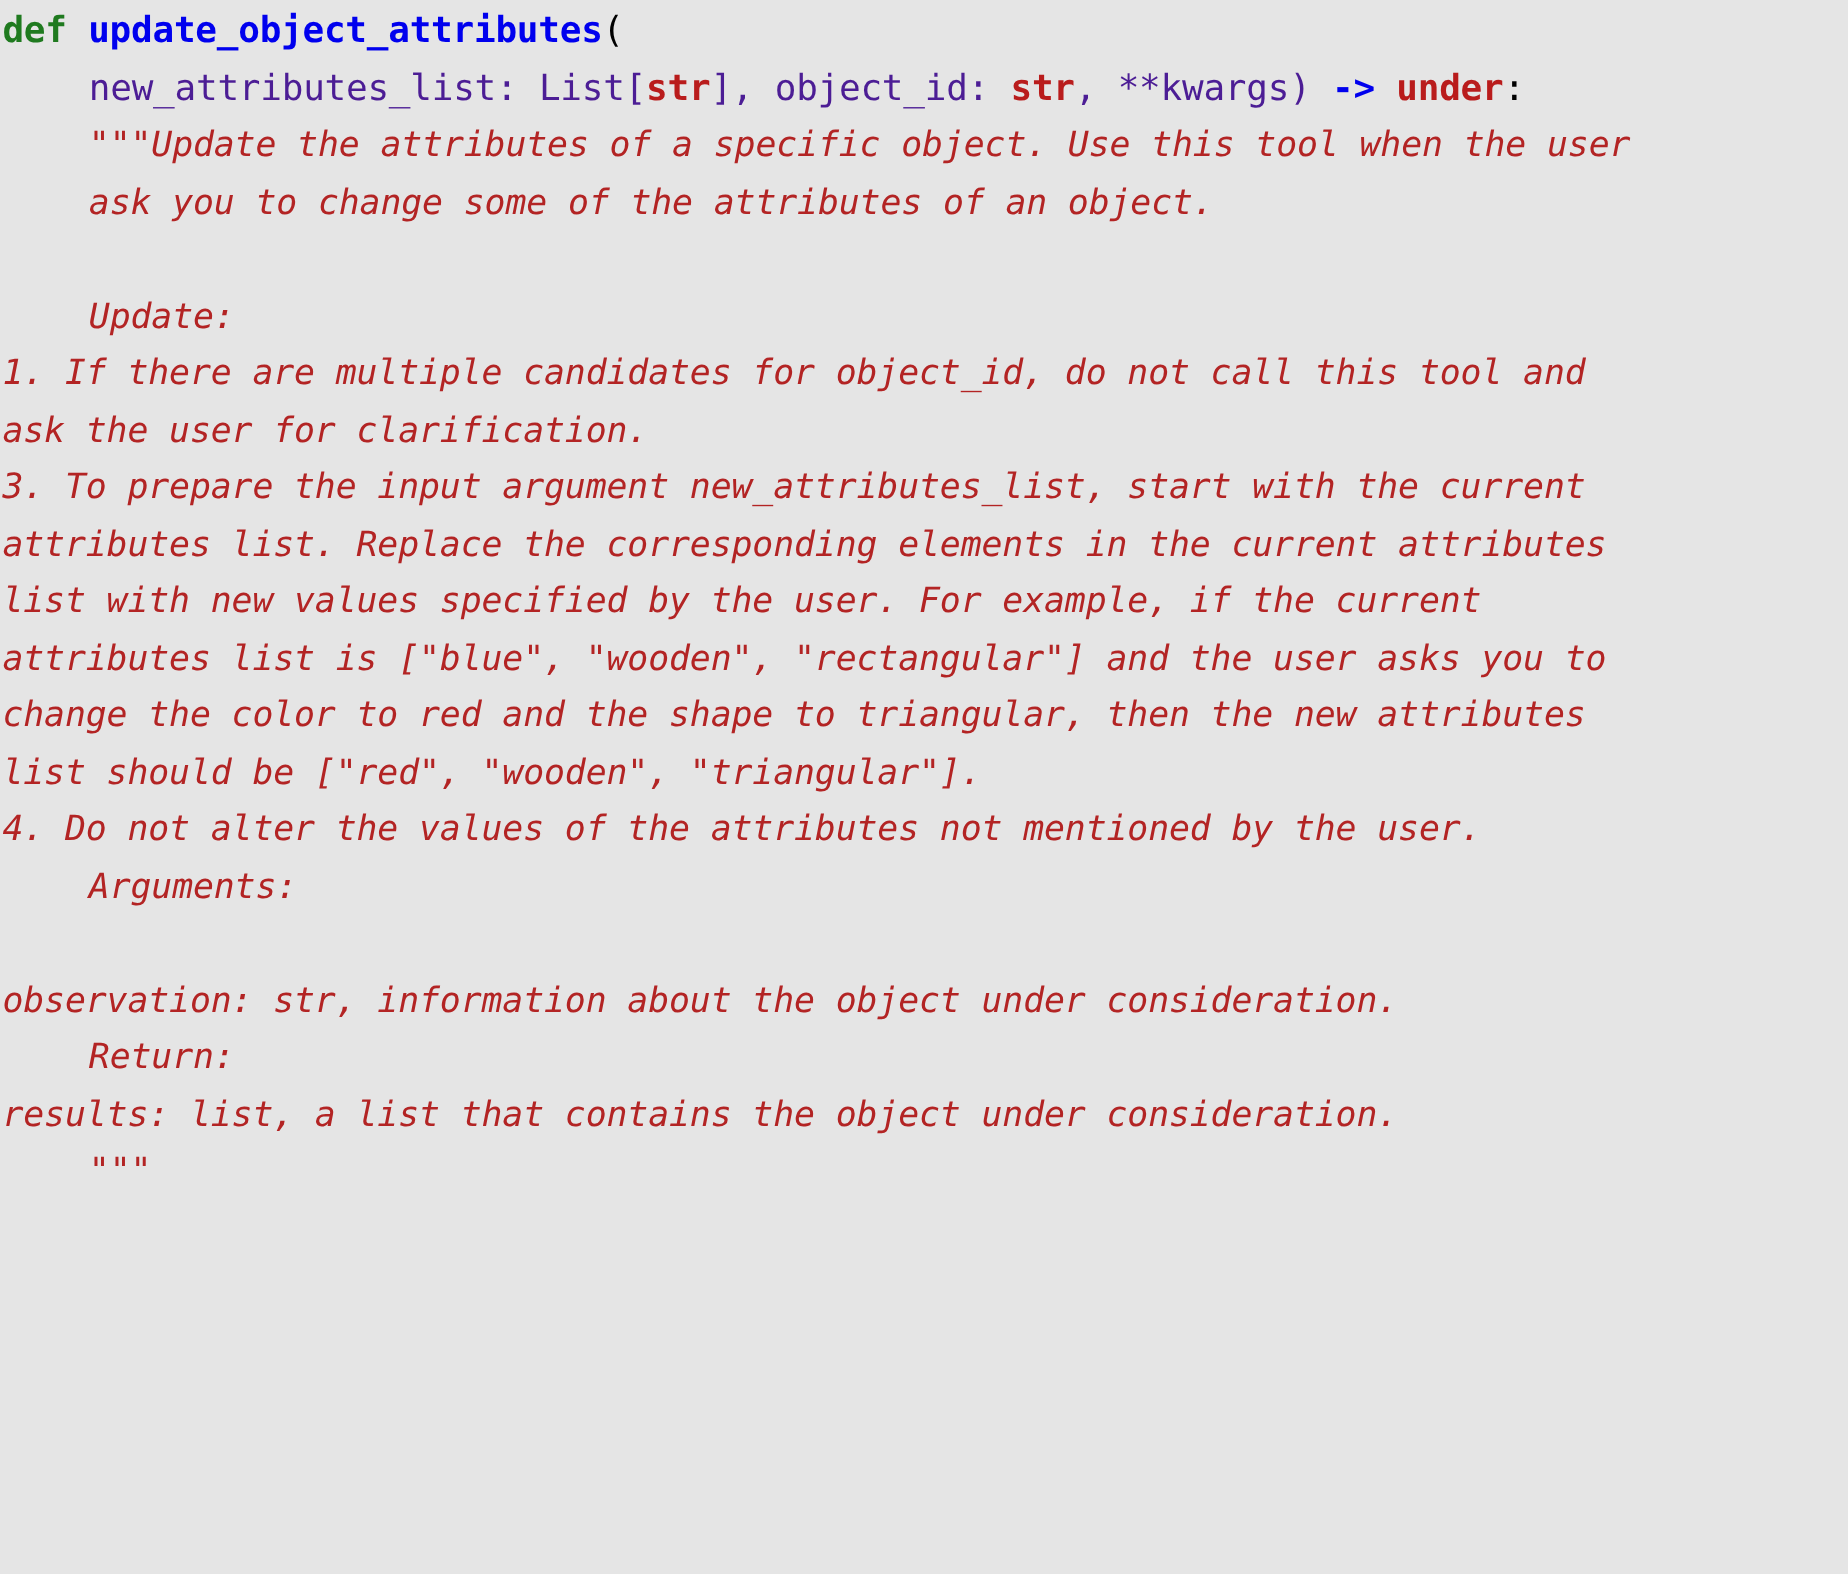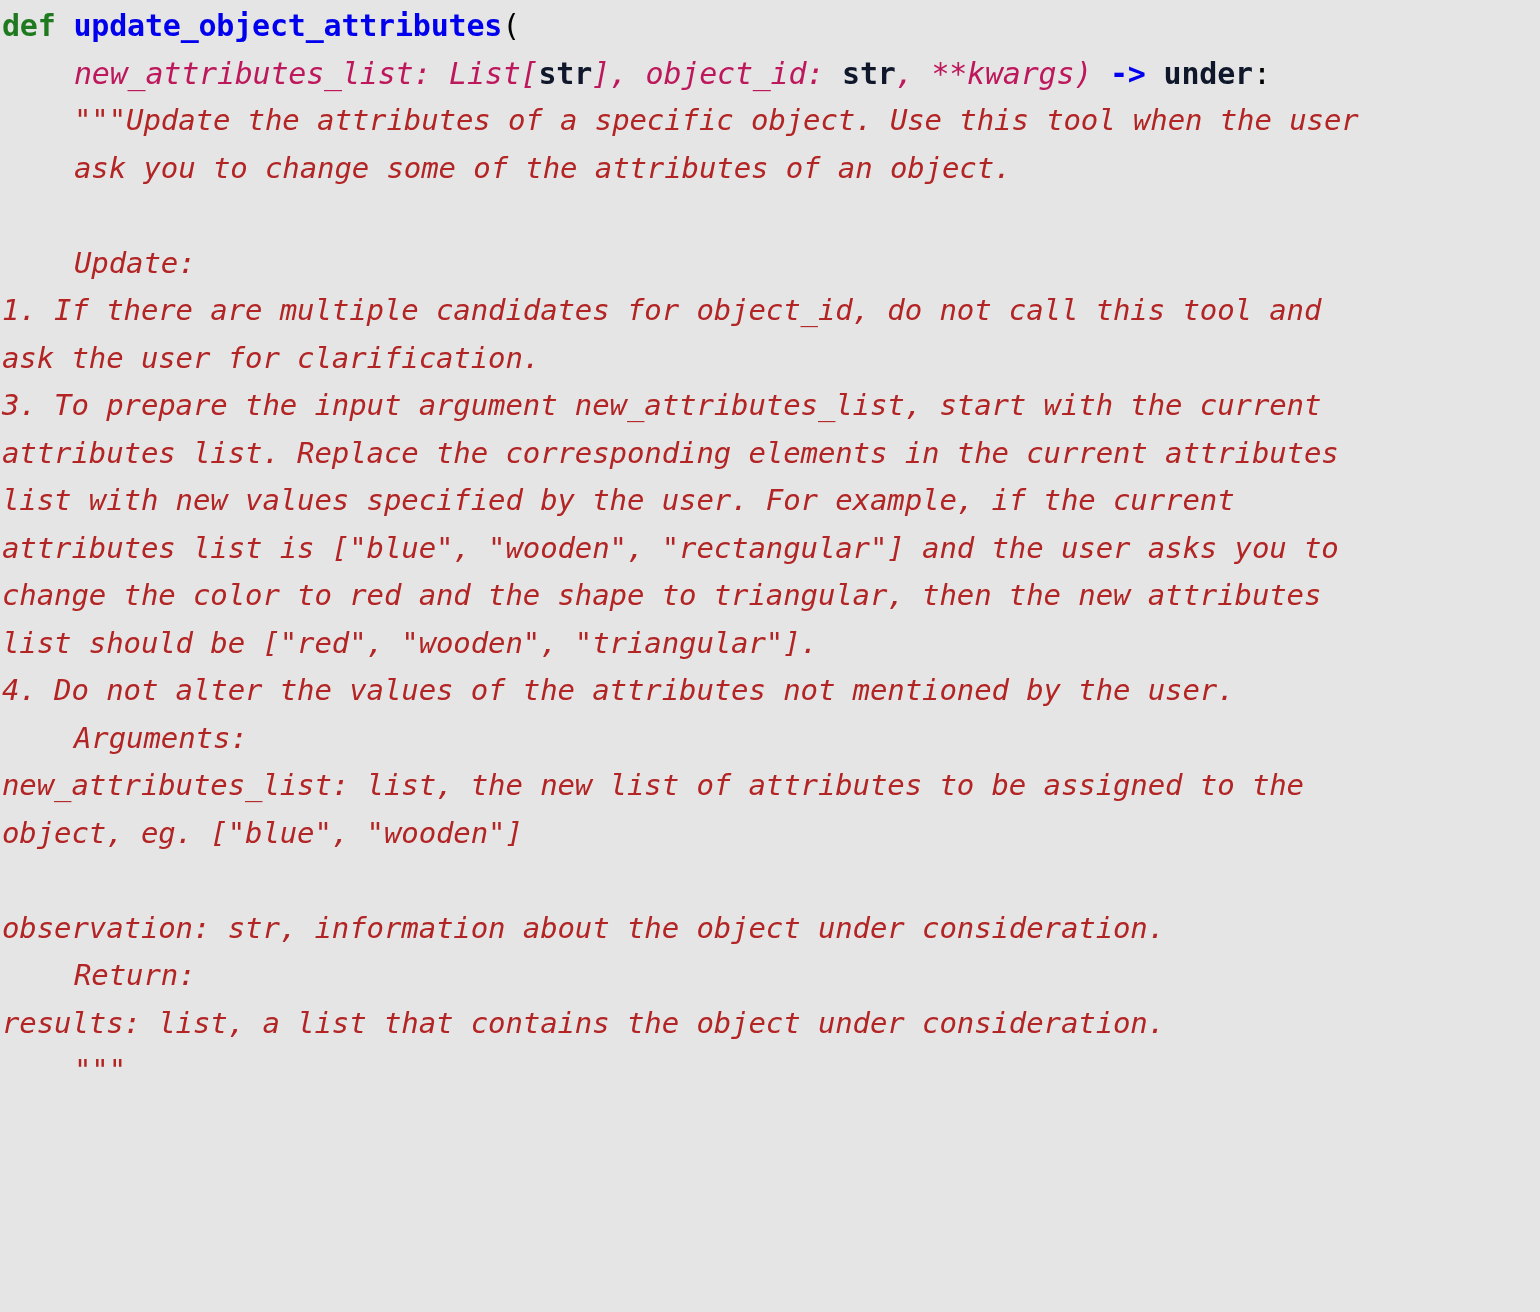--- a/index.html
+++ b/index.html
@@ -19,22 +19,22 @@
   .code-line {
     font-family: "DejaVu Sans Mono", "Liberation Mono", monospace;
     font-size: 30px;
     line-height: 47.6px;
     white-space: pre;
     letter-spacing: -0.2px;
   }
   .kw-def      { color: #1f7a1f; font-weight: 700; }
   .fn-name     { color: #0000ee; font-weight: 700; }
   .punct       { color: #000000; }
-  .plain       { color: #be185d; font-style: italic; }
-  .builtin-type{ color: #0f172a; font-weight: 700; }
+  .plain       { color: #4c1d95; }
+  .builtin-type{ color: #b91c1c; font-weight: 700; }
   .arrow       { color: #0000ee; font-weight: 700; }
 
   
   .doc {
     font-family: "DejaVu Sans Mono", "Liberation Mono", monospace;
     font-style: italic;
     font-size: 29px;
     line-height: 47.5px;
     color: #b32424;
     white-space: pre-wrap;
@@ -59,21 +59,20 @@
 
   <div class="doc-blank"></div>
 
   <div class="doc doc-i0">Update:</div>
 
   <div class="doc doc-i1">1. If there are multiple candidates for object_id, do not call this tool and ask the user for clarification.</div>
   <div class="doc doc-i1">3. To prepare the input argument new_attributes_list, start with the current attributes list. Replace the corresponding elements in the current attributes list with new values specified by the user. For example, if the current attributes list is ["blue", "wooden", "rectangular"] and the user asks you to change the color to red and the shape to triangular, then the new attributes list should be ["red", "wooden", "triangular"].</div>
   <div class="doc doc-i1">4. Do not alter the values of the attributes not mentioned by the user.</div>
 
   <div class="doc doc-i0">Arguments:</div>
-  <div class="doc doc-i1">new_attributes_list: list, the new list of attributes to be assigned to the object, eg. ["blue", "wooden"]</div>
 
   <div class="doc-blank"></div>
 
   <div class="doc doc-i1">observation: str, information about the object under consideration.</div>
   <div class="doc doc-i0">Return:</div>
   <div class="doc doc-i1">results: list, a list that contains the object under consideration.</div>
 
   <div class="doc doc-i0">"""</div>
 
 </div>

